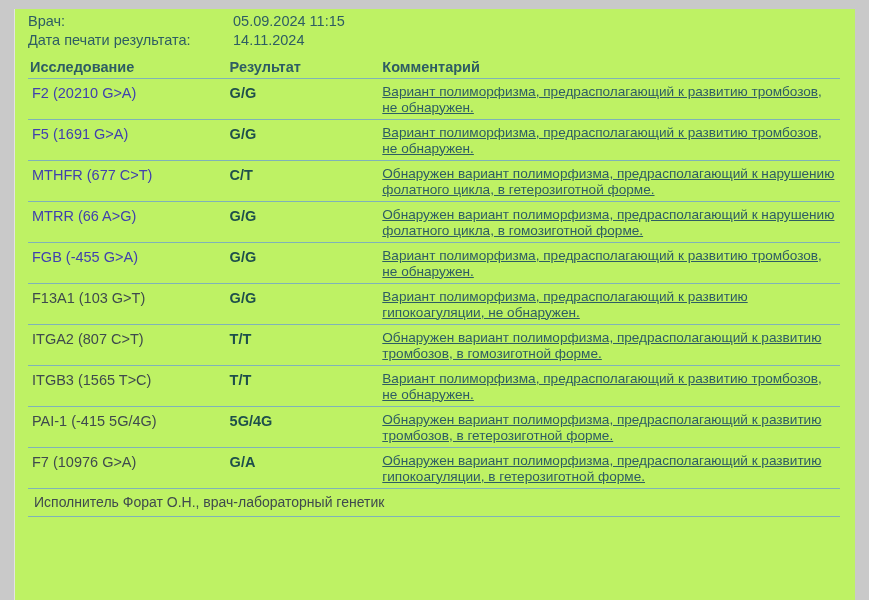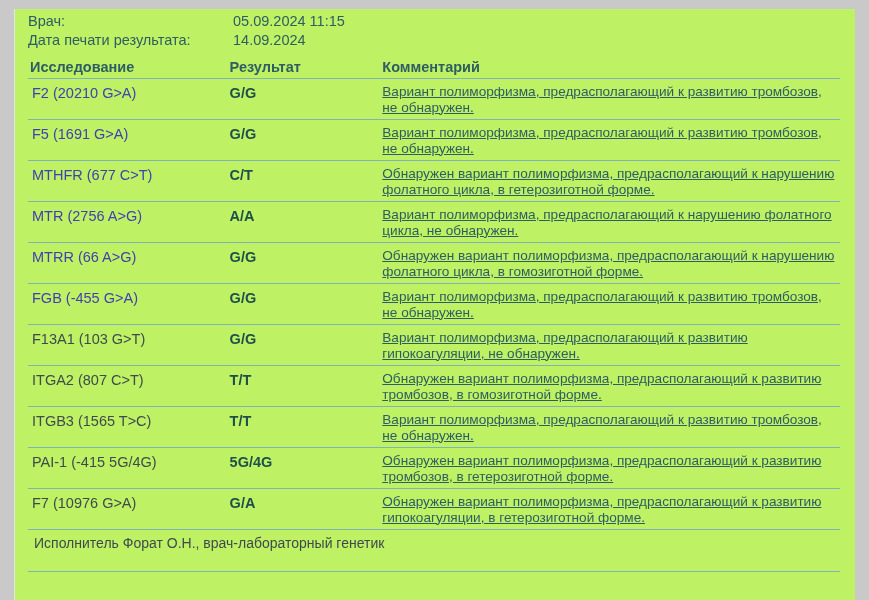--- a/index.html
+++ b/index.html
@@ -114,42 +114,42 @@
     line-height: 15.5px;
     color: #2e5d63;
     text-decoration: underline;
   }
 
   
   .executor {
     font-size: 14px;
     line-height: 17px;
     color: #3f4a4d;
-    padding: 5px 0 19px 6px;
+    padding: 5px 0 5px 6px;
     border-bottom: 1.5px solid #7fb3b8;
     width: 812px;
     box-sizing: border-box;
   }
 </style>
 </head>
 <body>
 
 <div class="page">
   <div class="page-edge-left"></div>
 
   <div class="inner">
 
     <div class="meta">
       <div class="meta-row">
         <span class="meta-label">Врач:</span>
         <span class="meta-value">05.09.2024 11:15</span>
       </div>
       <div class="meta-row">
         <span class="meta-label">Дата печати результата:</span>
-        <span class="meta-value">14.09.2024</span>
+        <span class="meta-value">14.11.2024</span>
       </div>
     </div>
 
     <table class="table">
       <thead>
         <tr class="thead-row">
           <th class="col-name">Исследование</th>
           <th class="col-result">Результат</th>
           <th class="col-comment">Комментарий</th>
         </tr>
@@ -170,27 +170,20 @@
             </td>
           </tr>
           <tr class="row">
             <td class="col-name"><span class="gene link">MTHFR (677 C&gt;T)</span></td>
             <td class="col-result"><span class="result">C/T</span></td>
             <td class="col-comment">
               <div class="comment">Обнаружен вариант полиморфизма, предрасполагающий к нарушению фолатного цикла, в гетерозиготной форме.</div>
             </td>
           </tr>
           <tr class="row">
-            <td class="col-name"><span class="gene link">MTR (2756 A&gt;G)</span></td>
-            <td class="col-result"><span class="result">A/A</span></td>
-            <td class="col-comment">
-              <div class="comment">Вариант полиморфизма, предрасполагающий к нарушению фолатного цикла, не обнаружен.</div>
-            </td>
-          </tr>
-          <tr class="row">
             <td class="col-name"><span class="gene link">MTRR (66 A&gt;G)</span></td>
             <td class="col-result"><span class="result">G/G</span></td>
             <td class="col-comment">
               <div class="comment">Обнаружен вариант полиморфизма, предрасполагающий к нарушению фолатного цикла, в гомозиготной форме.</div>
             </td>
           </tr>
           <tr class="row">
             <td class="col-name"><span class="gene link">FGB (-455 G&gt;A)</span></td>
             <td class="col-result"><span class="result">G/G</span></td>
             <td class="col-comment">

